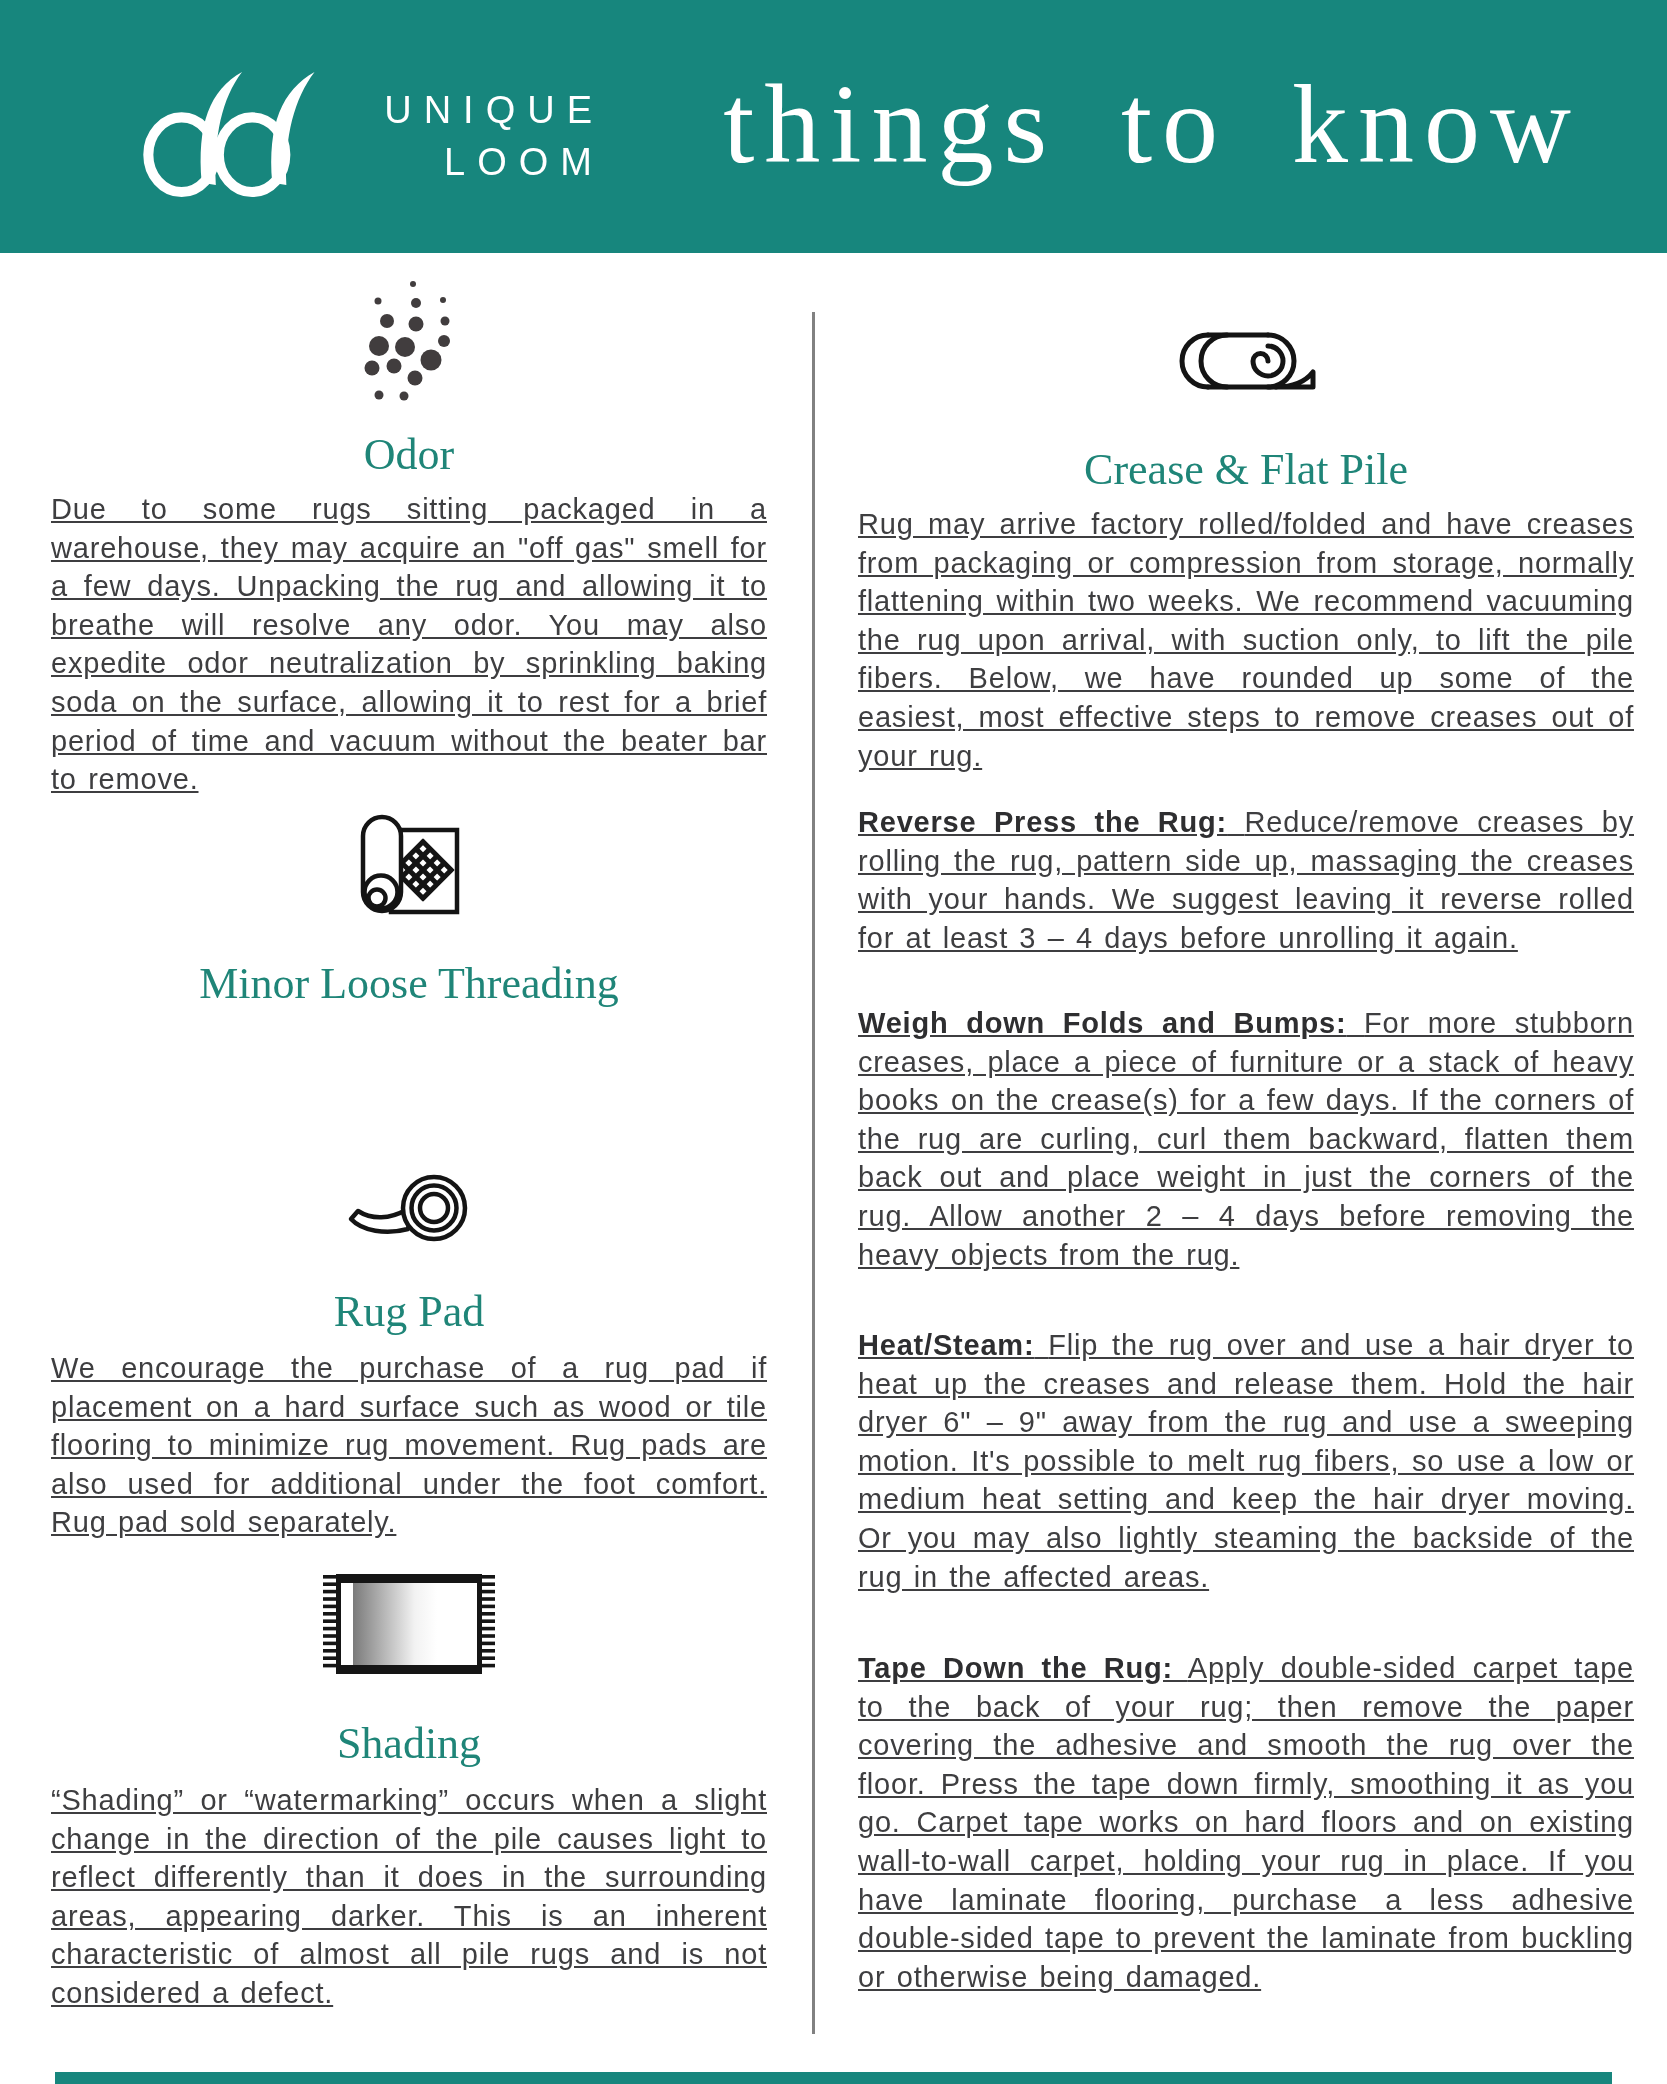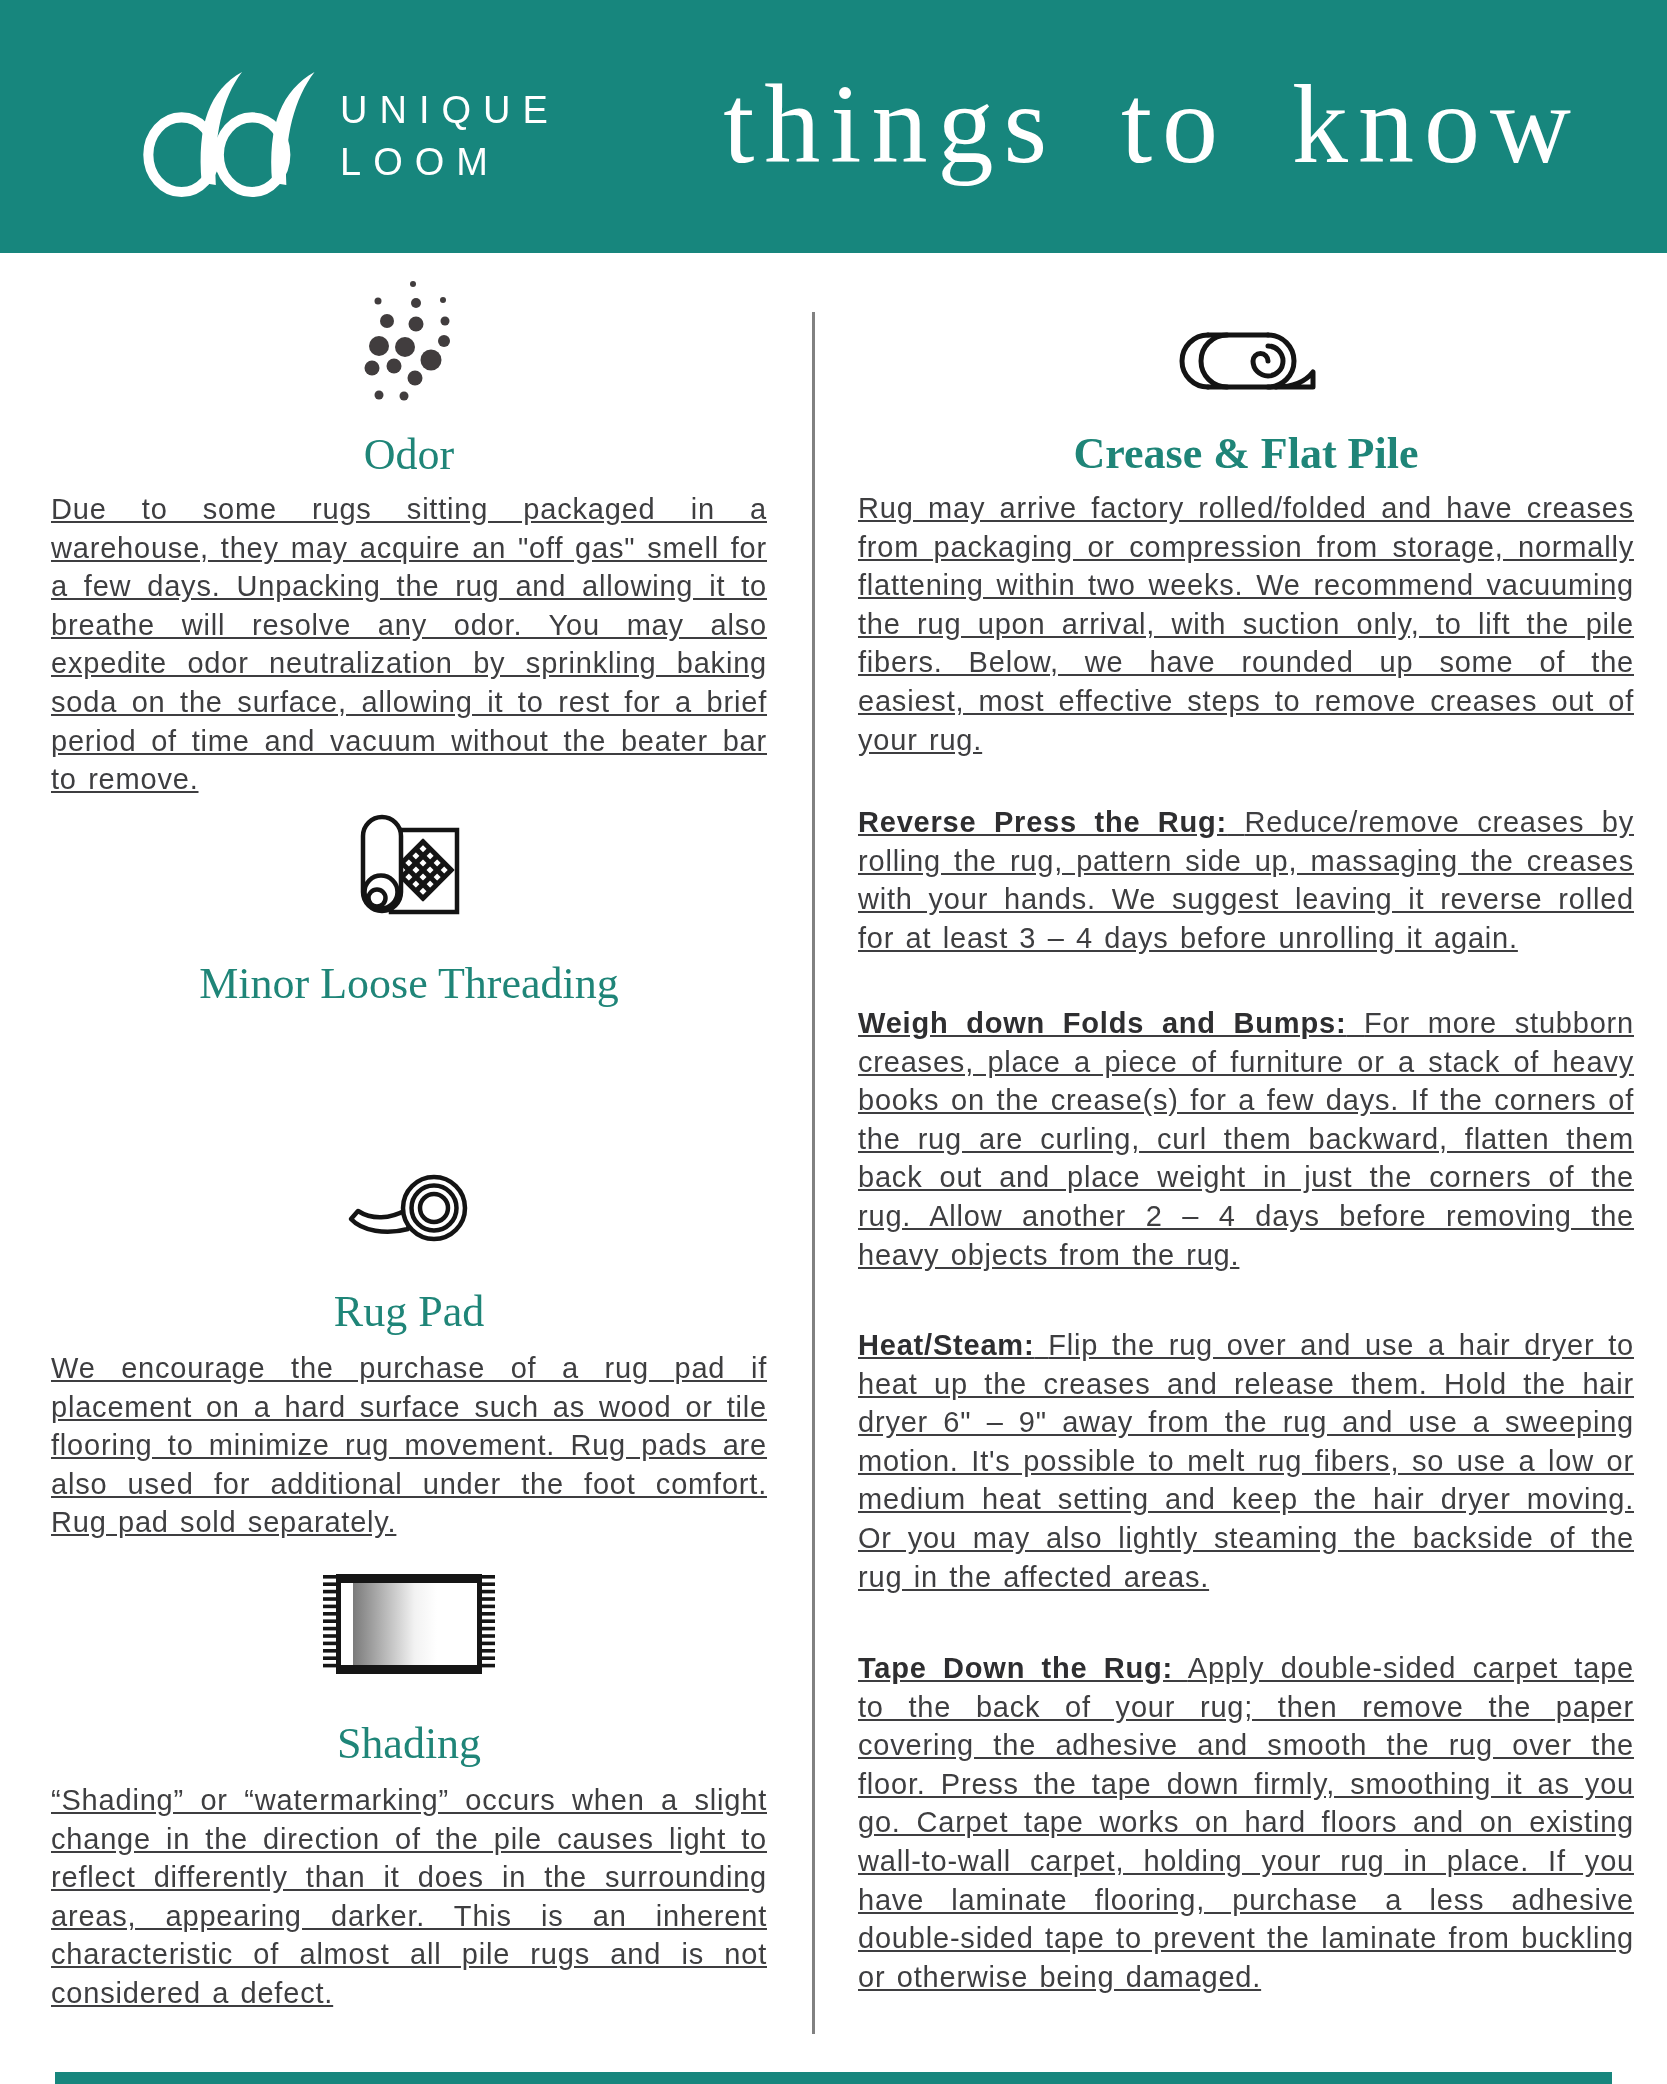--- a/index.html
+++ b/index.html
@@ -10,21 +10,21 @@
   }
   
   .banner {
     position:absolute; left:0; top:0; width:1667px; height:253px;
     background:#17867D;
   }
   .logo { position:absolute; left:128px; top:64px; width:224px; height:136px; }
   .wordmark {
     position:absolute; left:340px; top:84px; width:264px;
     color:#ffffff; font-size:38px; font-weight:400;
-    letter-spacing:12px; line-height:52px; text-align:left;
+    letter-spacing:12px; line-height:52px; text-align:right;
   }
   .doc-title {
     position:absolute; top:54px; right:86px;
     color:#ffffff; font-family:"Liberation Serif", serif;
     font-size:112px; font-weight:400; letter-spacing:10px; word-spacing:26px;
     line-height:140px; white-space:nowrap;
   }
   
   .divider {
     position:absolute; left:812px; top:312px; width:2.5px; height:1722px;
@@ -41,21 +41,21 @@
   .para {
     text-align:justify; font-size:29px; line-height:38.6px;
     color:#3E3E40; letter-spacing:0.8px; word-spacing:2.5px;text-decoration:underline;
   }
   .lead { font-weight:bold; color:#2E2E30; }
   
   .s1 { top:278px; }  .s1 .heading { margin-top:26px; } .s1 .para { margin-top:9px; }
   .s2 { top:806px; }  .s2 .heading { margin-top:30px; } .s2 .para { margin-top:11px; }
   .s3 { top:1166px; } .s3 .heading { margin-top:40px; } .s3 .para { margin-top:11px; }
   .s4 { top:1574px; } .s4 .heading { margin-top:44px; } .s4 .para { margin-top:11px; }
-  .r1 { top:330px; }  .r1 .heading { margin-top:36px;font-weight:bold; } .r1 .para { margin-top:9px; }
+  .r1 { top:330px; }  .r1 .heading { margin-top:52px; } .r1 .para { margin-top:9px; }
   .st1 { top:803px; } .st2 { top:1004px; } .st3 { top:1326px; } .st4 { top:1649px; }
   
   .footer-bar {
     position:absolute; left:55px; bottom:0; width:1557px; height:12px;
     background:#17867D;
   }
   svg { display:block; margin:0 auto; }
 </style>
 </head>
 <body>

